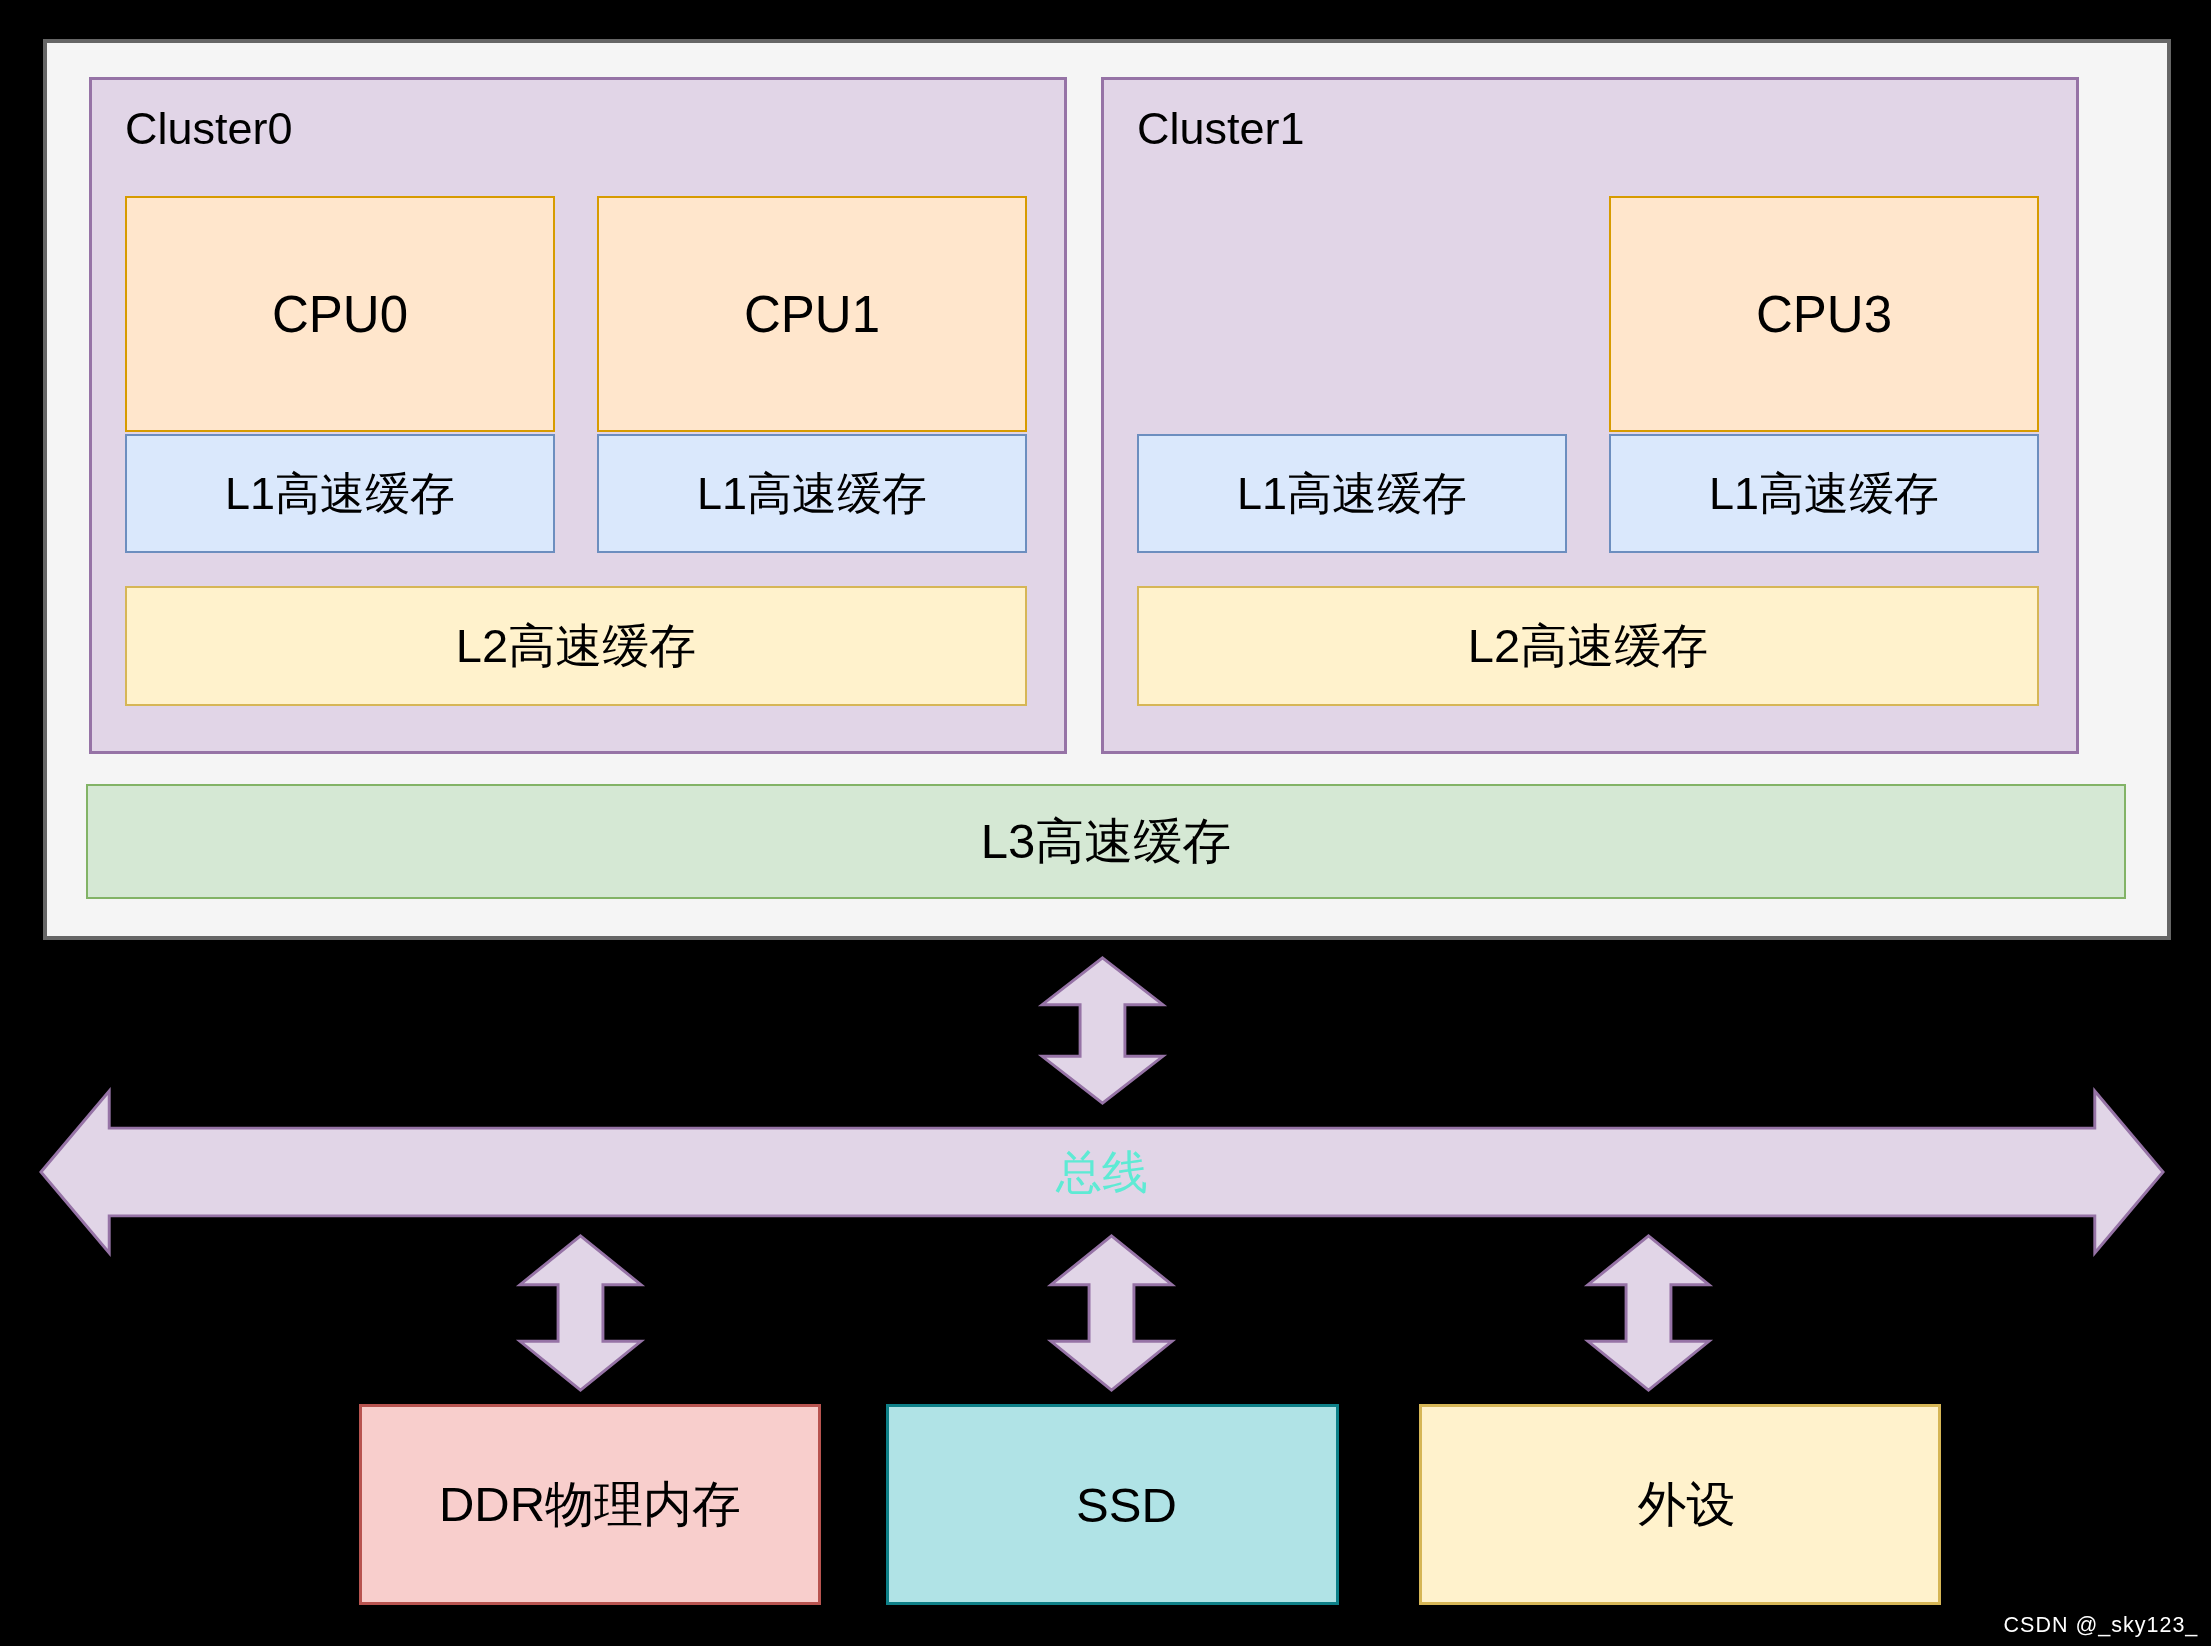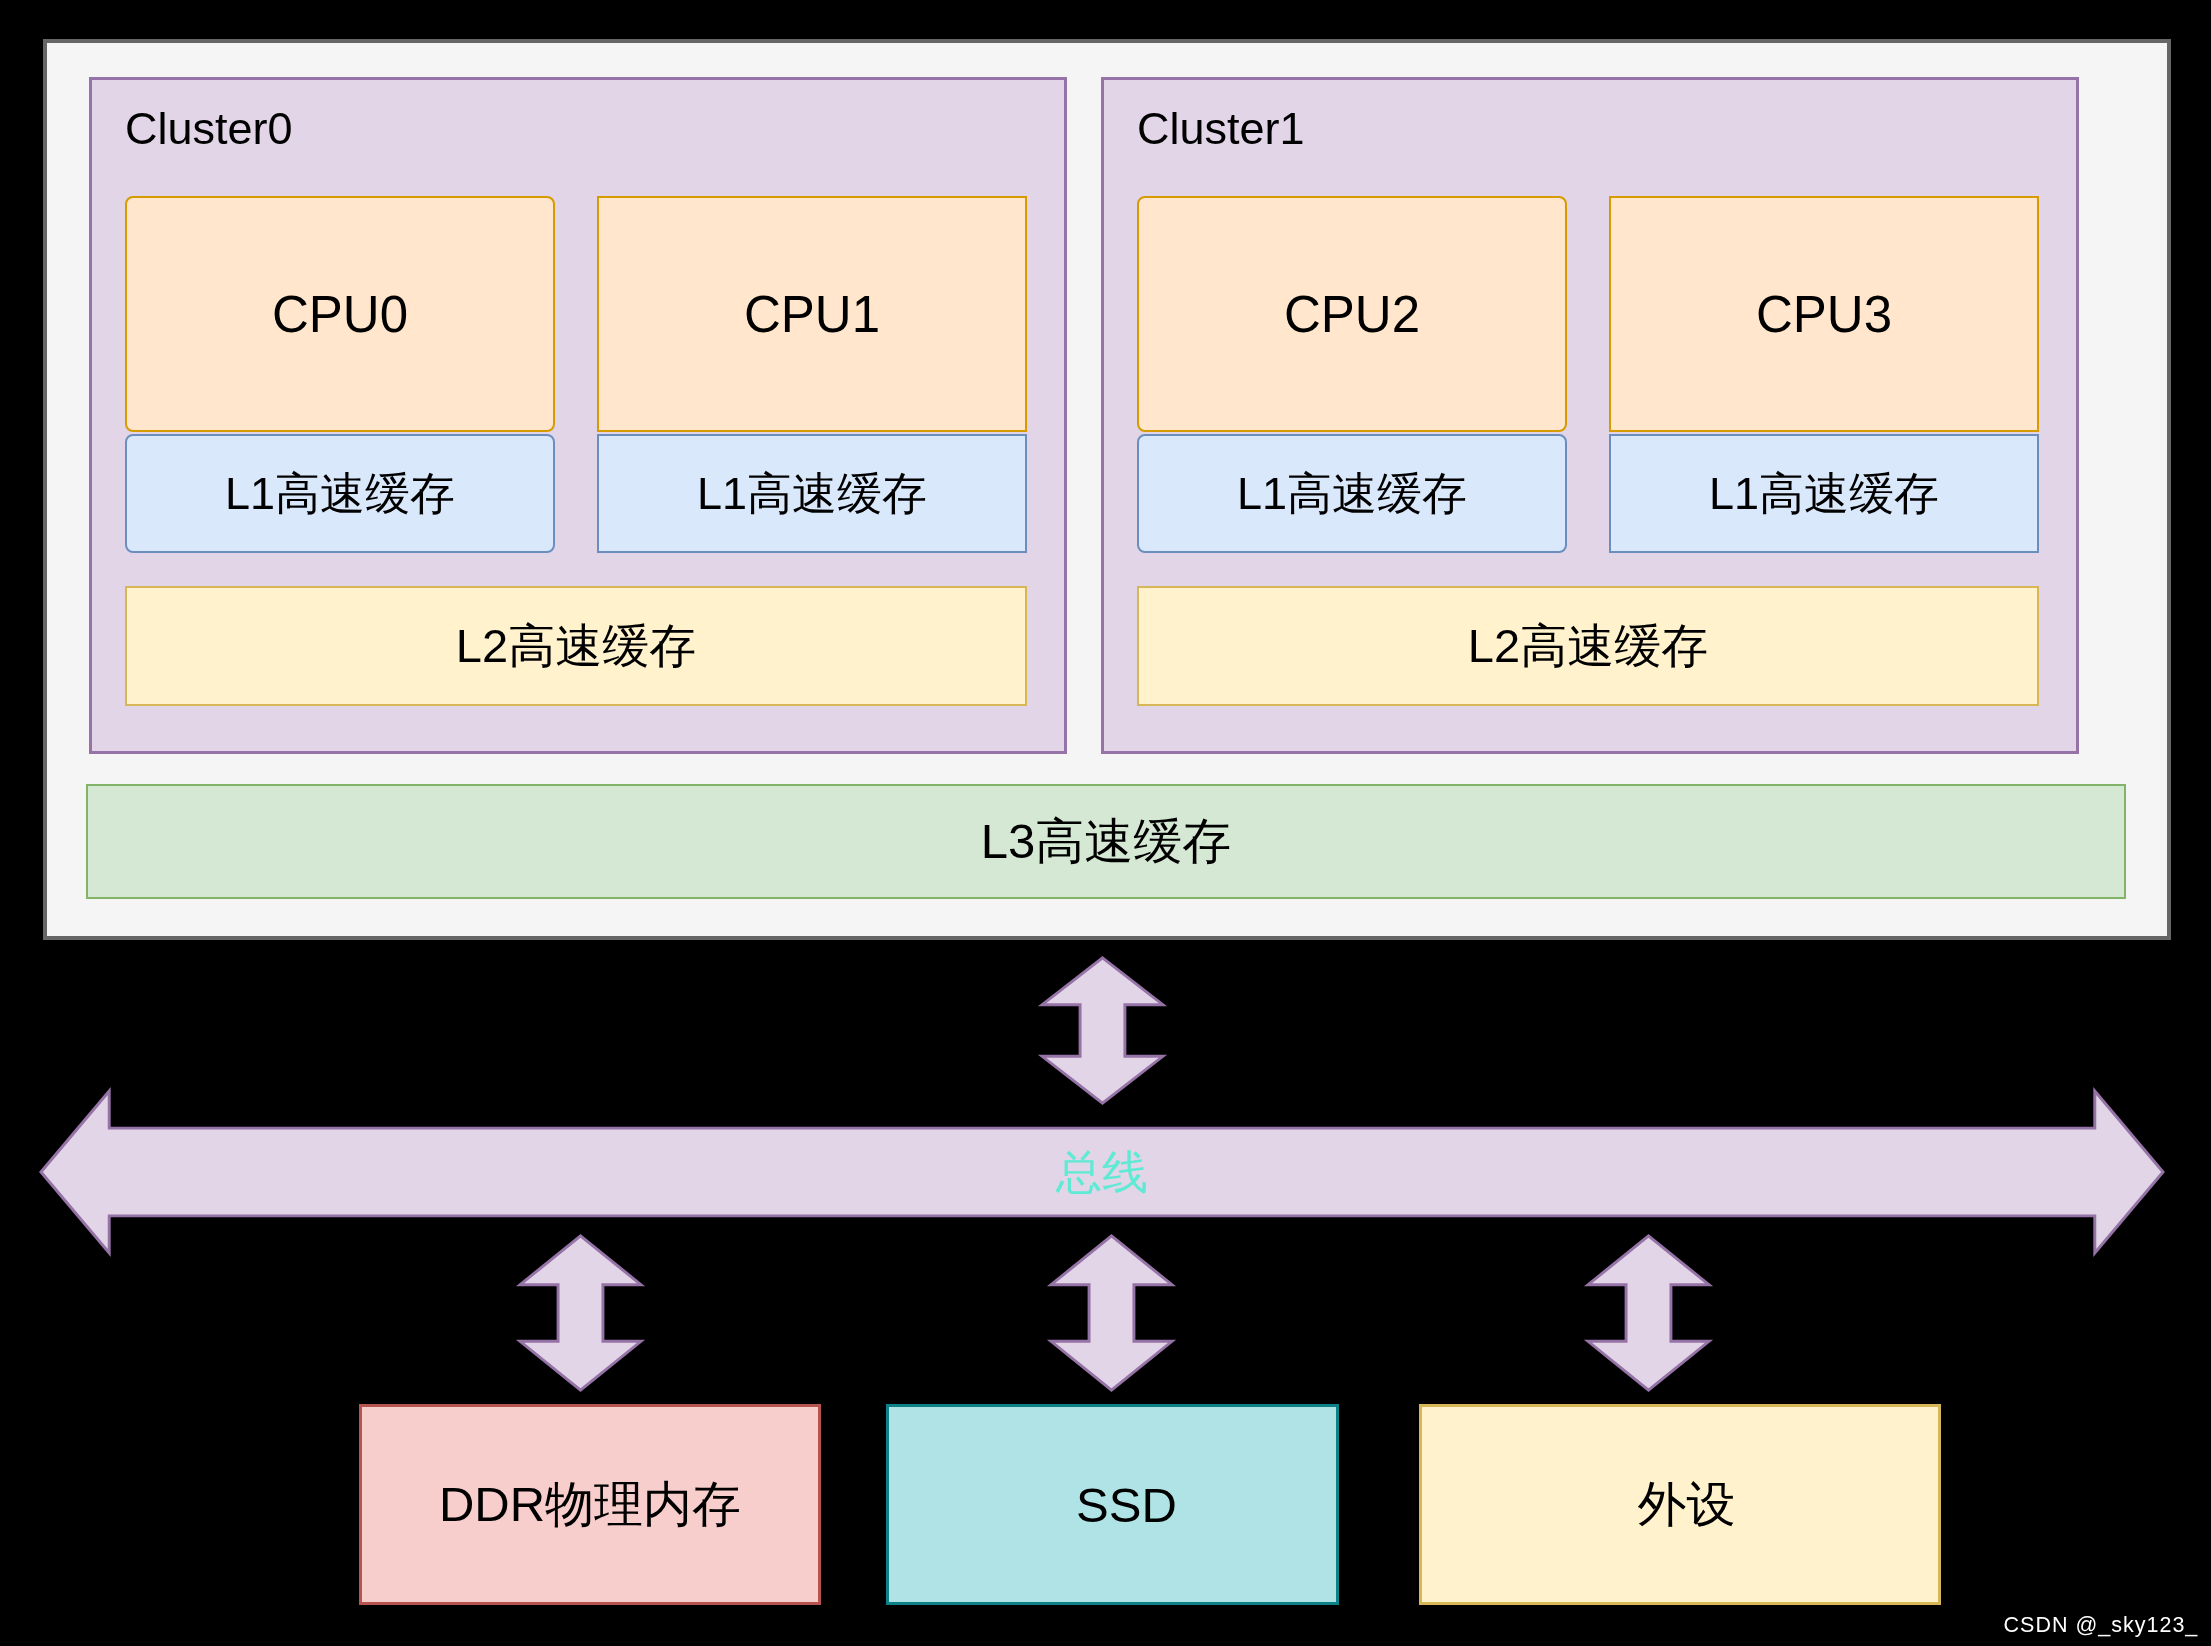--- a/index.html
+++ b/index.html
@@ -13,21 +13,21 @@
   
   .soc{left:43px;top:39px;width:2128px;height:901px;background:#f5f5f5;border:4.9px solid #666666;}
 
   
   .cluster{top:34px;width:978px;height:677px;background:#e1d5e7;border:3.9px solid #9673a6;}
   .cluster0{left:42px;}
   .cluster1{left:1054px;}
   .cluster-label{position:absolute;left:33px;top:21.5px;font-size:45px;line-height:1.2;}
 
   .cpu{top:116px;width:430px;height:236px;background:#ffe6cc;border:2.9px solid #d79b00;font-size:51px;}
-  .cpu-a{left:33px;border-radius:8px;}
+  .cpu-a{left:33px;}
   .cpu-b{left:505px;}
   .l1{top:354px;width:430px;height:119px;background:#dae8fc;border:2.9px solid #6c8ebf;font-size:45px;}
   .l2{left:33px;top:506px;width:902px;height:120px;background:#fff2cc;border:2.9px solid #d6b656;font-size:47px;}
 
   .l3{left:39px;top:741px;width:2040px;height:115px;background:#d5e8d4;border:2.9px solid #82b366;font-size:49px;}
 
   
   .arrow-svg{position:absolute;overflow:visible;}
   .arrow-shape{fill:#e1d5e7;stroke:#9673a6;stroke-width:3;stroke-linejoin:miter;}
 
@@ -62,23 +62,20 @@
       <div class="abs center l1 cpu-b">
         <span>L1高速缓存</span>
       </div>
       <div class="abs center l2">
         <span>L2高速缓存</span>
       </div>
     </div>
 
     <div class="abs cluster cluster1">
       <div class="cluster-label">Cluster1</div>
-      <div class="abs center cpu cpu-a">
-        <span>CPU2</span>
-      </div>
       <div class="abs center cpu cpu-b">
         <span>CPU3</span>
       </div>
       <div class="abs center l1 cpu-a">
         <span>L1高速缓存</span>
       </div>
       <div class="abs center l1 cpu-b">
         <span>L1高速缓存</span>
       </div>
       <div class="abs center l2">

